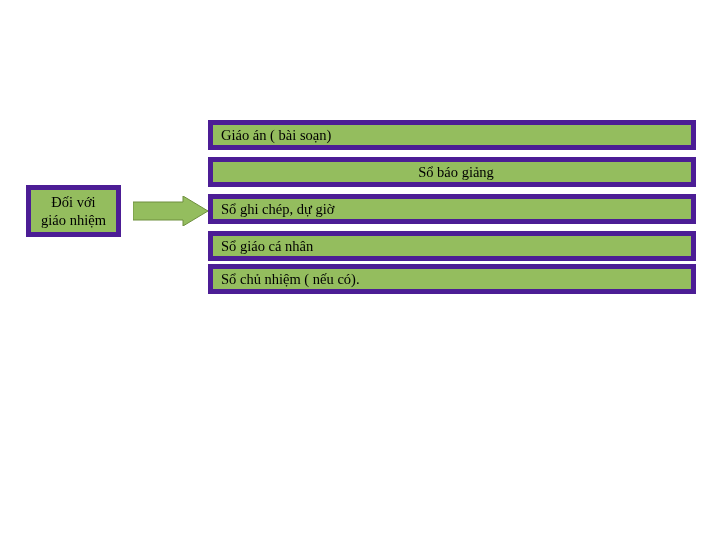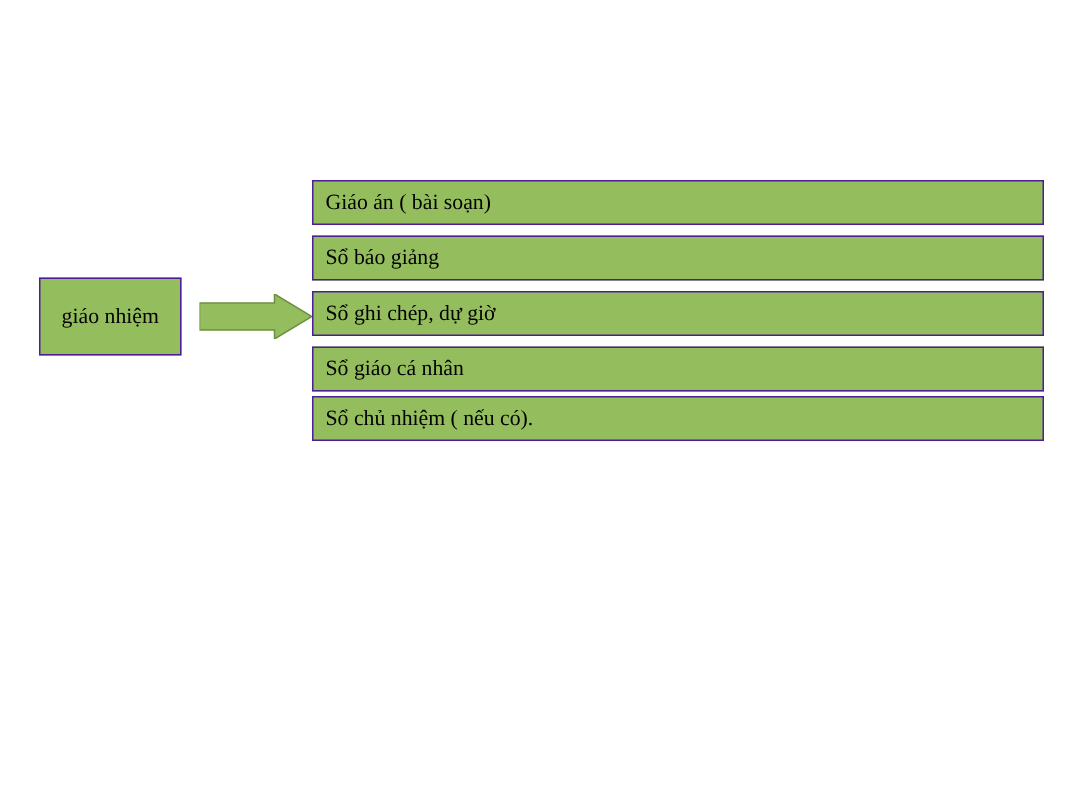--- a/index.html
+++ b/index.html
@@ -14,37 +14,37 @@
     overflow: hidden;
   }
   #slide {
     position: relative;
     width: 720px;
     height: 540px;
   }
   .box {
     position: absolute;
     background: #94BD5E;
-    border: 1px solid #4c1d95;
+    border: 5px solid #4c1d95;
     box-sizing: border-box;
     display: flex;
     align-items: center;
     color: #000000;
     font-size: 14.5px;
     line-height: 1.25;
   }
   .list-box {
     left: 208px;
     width: 488px;
     height: 30px;
     padding-left: 8px;
     justify-content: flex-start;
   }
   .list-box[data-index="0"] { top: 120px; }
-  .list-box[data-index="1"] { top: 157px; }
+  .list-box[data-index="1"] { top: 157px; justify-content: center; }
   .list-box[data-index="2"] { top: 194px; text-align: right; }
   .list-box[data-index="3"] { top: 231px; }
   .list-box[data-index="4"] { top: 264px; }
 
   .label-box {
     left: 26px;
     top: 185px;
     width: 95px;
     height: 52px;
     justify-content: center;
@@ -69,20 +69,21 @@
   .arrow svg {
     display: block;
   }
 </style>
 </head>
 <body>
 
 <div id="slide">
 
   <div class="box label-box">
+    <span class="line">Đối với</span>
     <span class="line">giáo nhiệm</span>
   </div>
 
   <div class="arrow">
     <svg width="75" height="30" viewBox="0 0 75 30" xmlns="http://www.w3.org/2000/svg">
       <polygon points="0,6 50,6 50,0 75,15 50,30 50,24 0,24" fill="#94BD5E" stroke="#6E8F3E" stroke-width="1"></polygon>
     </svg>
   </div>
 
   <div class="box list-box" data-index="0">

